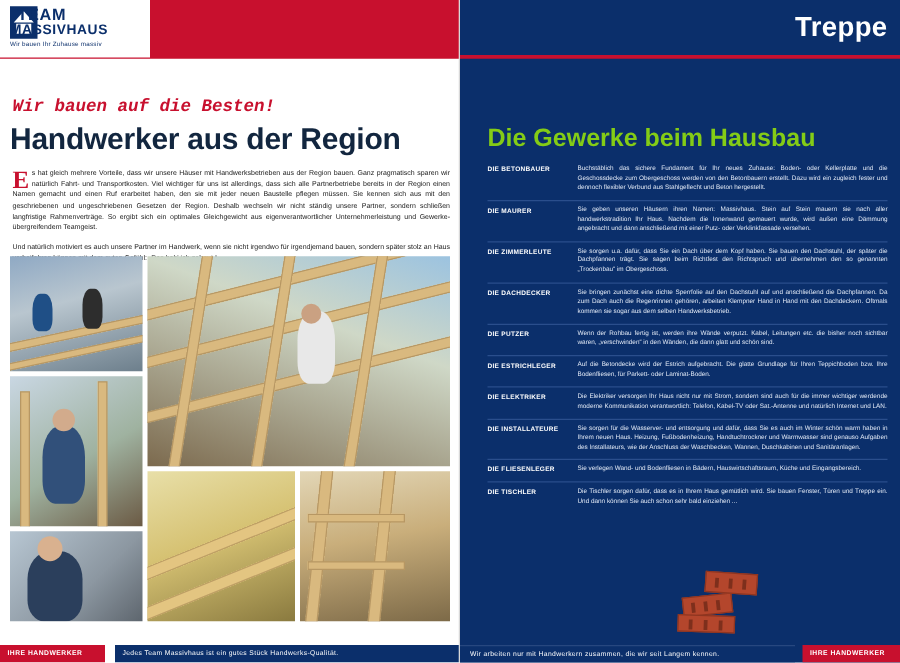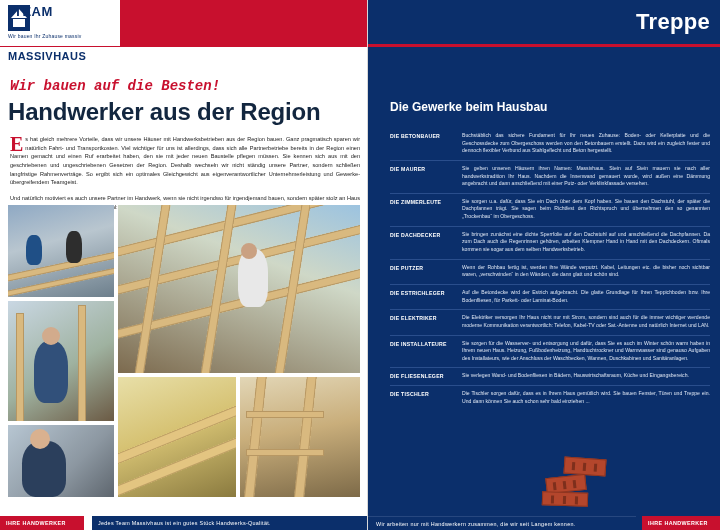--- a/index.html
+++ b/index.html
@@ -41,21 +41,21 @@
   .logo-mark:before{
     content:""; position:absolute; left:5px; top:14px;
     width:12px; height:8px; background:#ffffff;
   }
   .logo-text-1 {
     position:absolute; left:14px; top:4px;
     font-size:13px; font-weight:bold; color:#0b2f6b; letter-spacing:0.5px;
   }
   .logo-text-2 {
     position:absolute; left:8px; top:18px;
-    font-size:11px; font-weight:bold; color:#0b2f6b; letter-spacing:0.5px;margin-top:32px;
+    font-size:11px; font-weight:bold; color:#0b2f6b; letter-spacing:0.5px;
   }
   .logo-text-3 {
     position:absolute; left:8px; top:33px;
     font-size:5px; color:#0b2f6b; letter-spacing:0.2px;
   }
   .red-bar-top {
     position:absolute; left:120px; top:0;
     width:248px; height:44px;
     background:#c8102e;
   }
@@ -130,21 +130,21 @@
     color:#ffffff;
     display:flex; align-items:center; justify-content:flex-end;
     padding-right:10px;
     font-size:22px; font-weight:bold; letter-spacing:.3px;
   }
   .red-underline-r {
     position:absolute; left:0; top:44px; width:352px; height:3px; background:#c8102e;
   }
   .right-title {
     position:absolute; left:22px; top:100px;
-    color:#ffffff; font-size:12px; font-weight:bold;
+    color:#84cc16; font-size:20px; font-weight:bold;
   }
   .trades {
     position:absolute; left:22px; top:128px; width:320px;
   }
   .trade-row {
     display:flex; padding:4px 0 5px 0;
     border-top:1px solid #2a4e8c;
   }
   .trade-row:first-child { border-top:none; }
   .trade-name {

